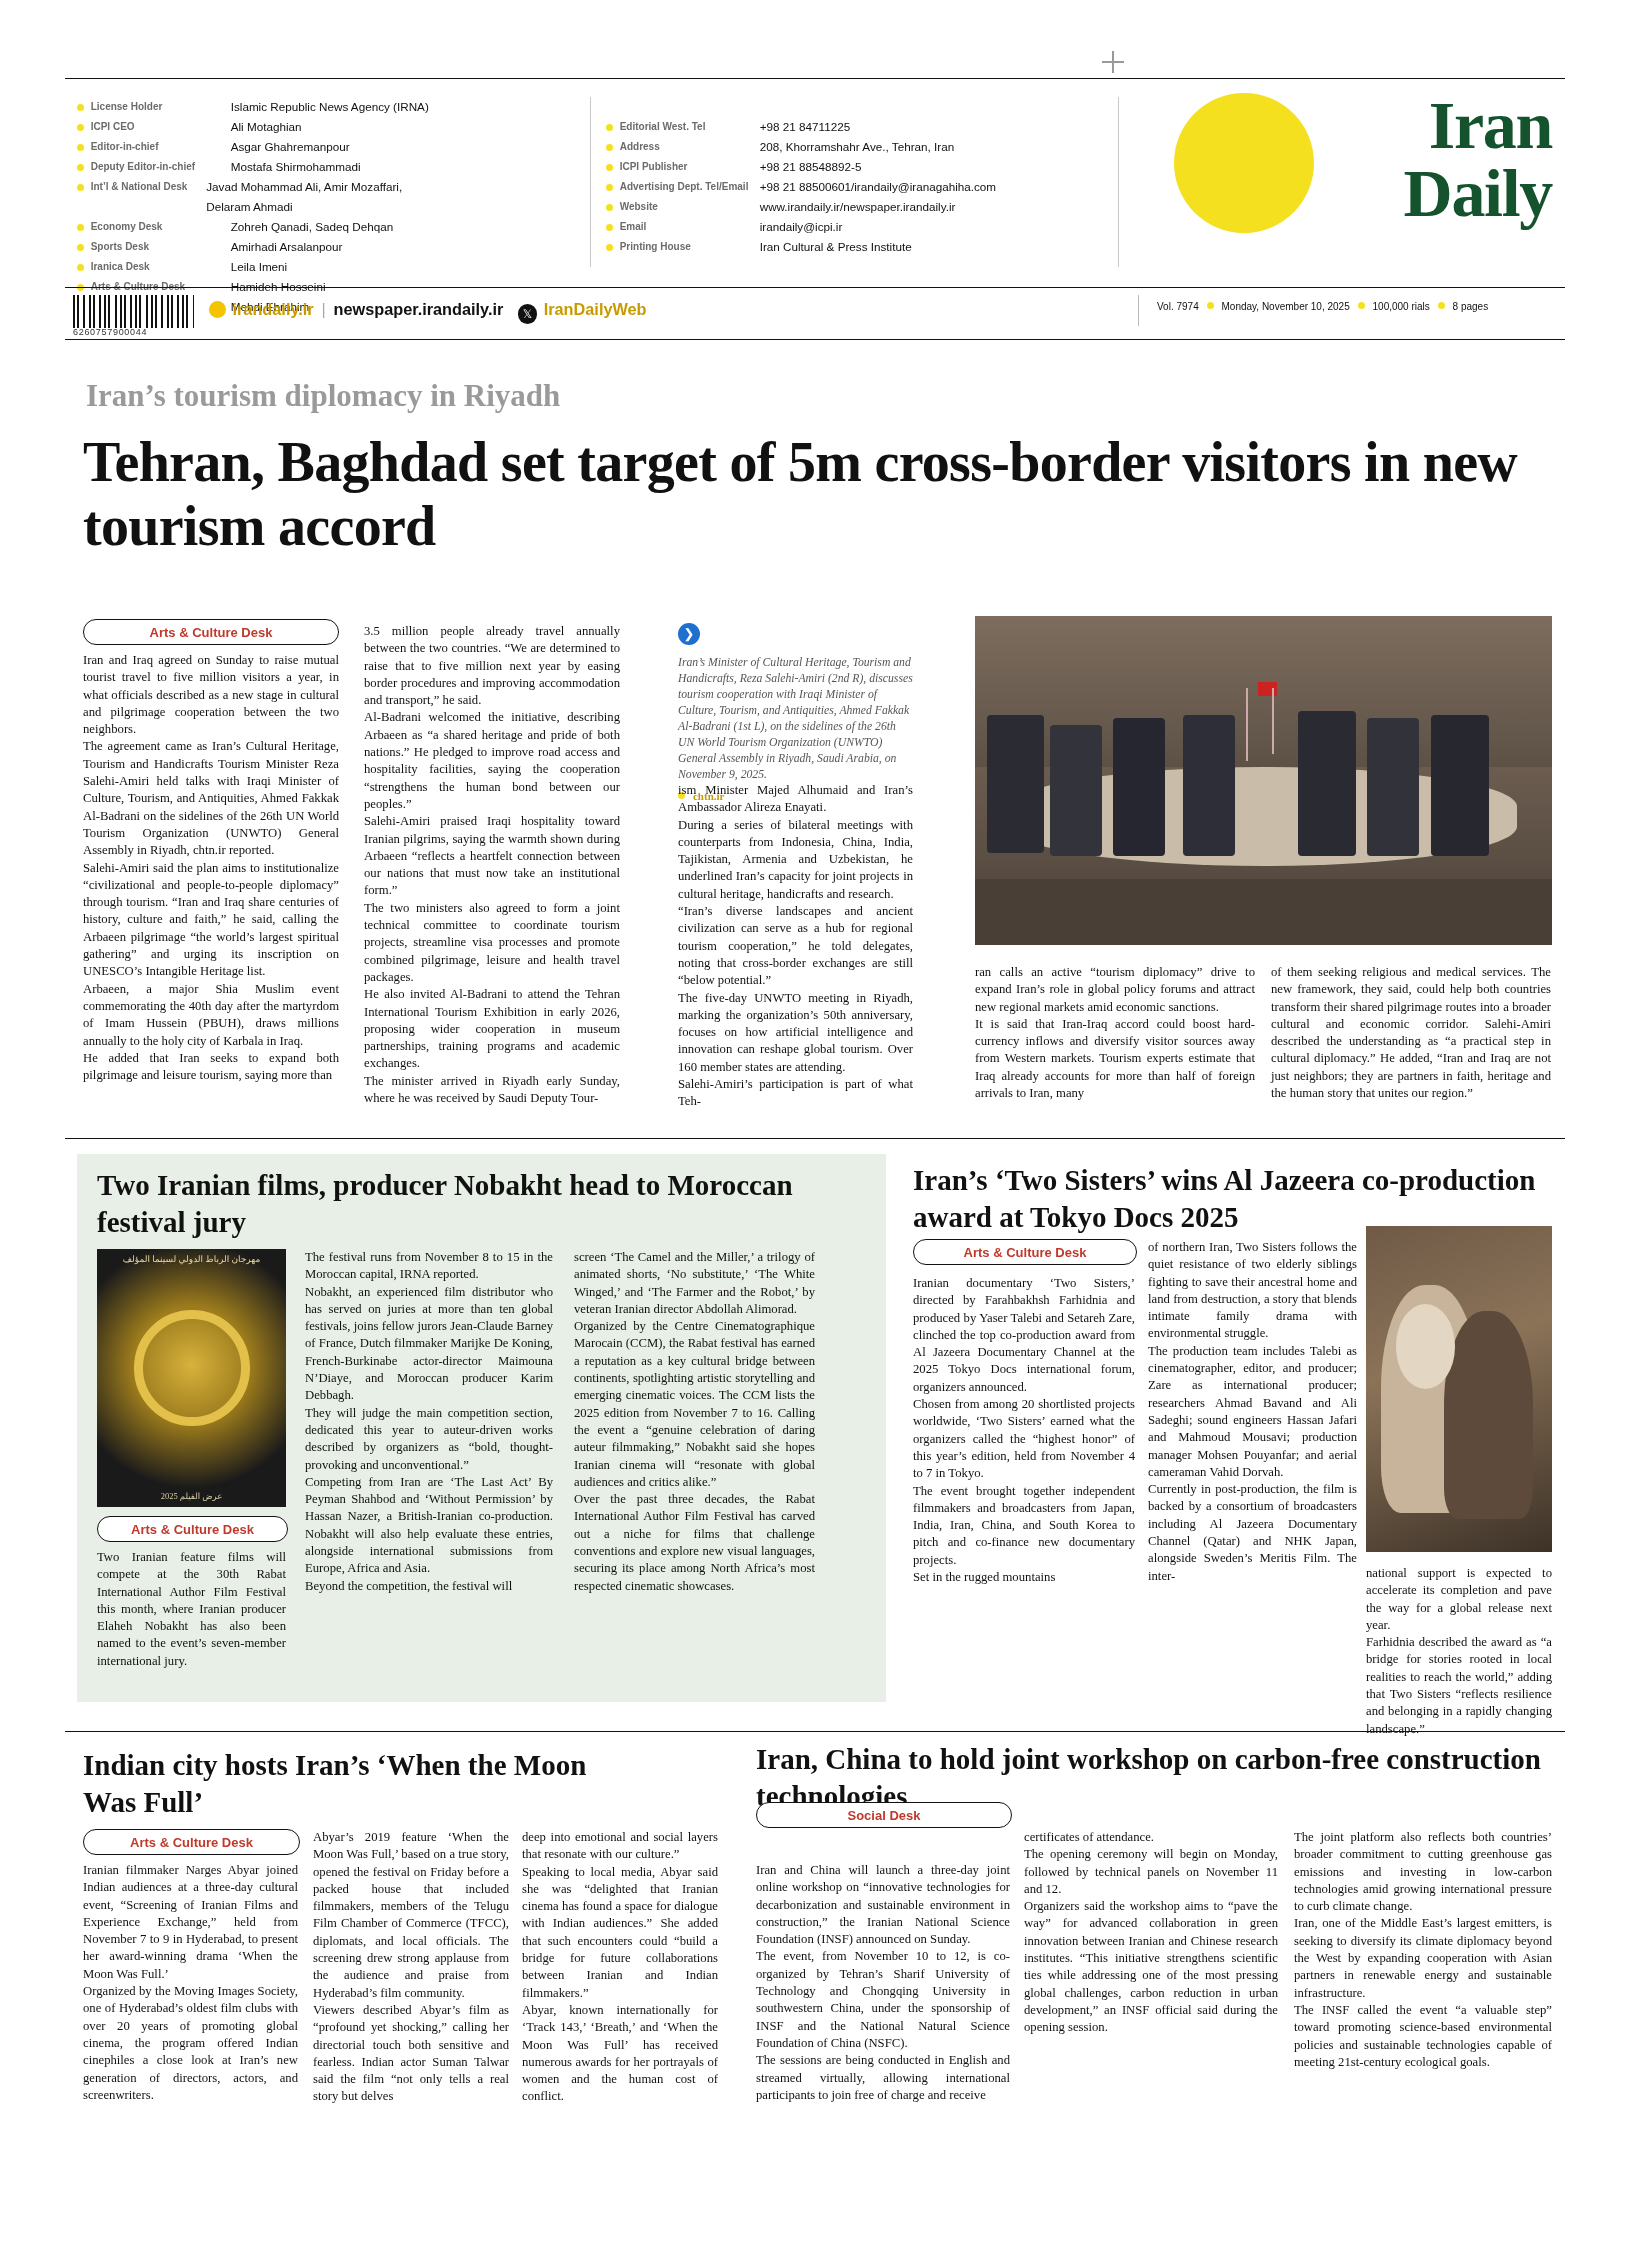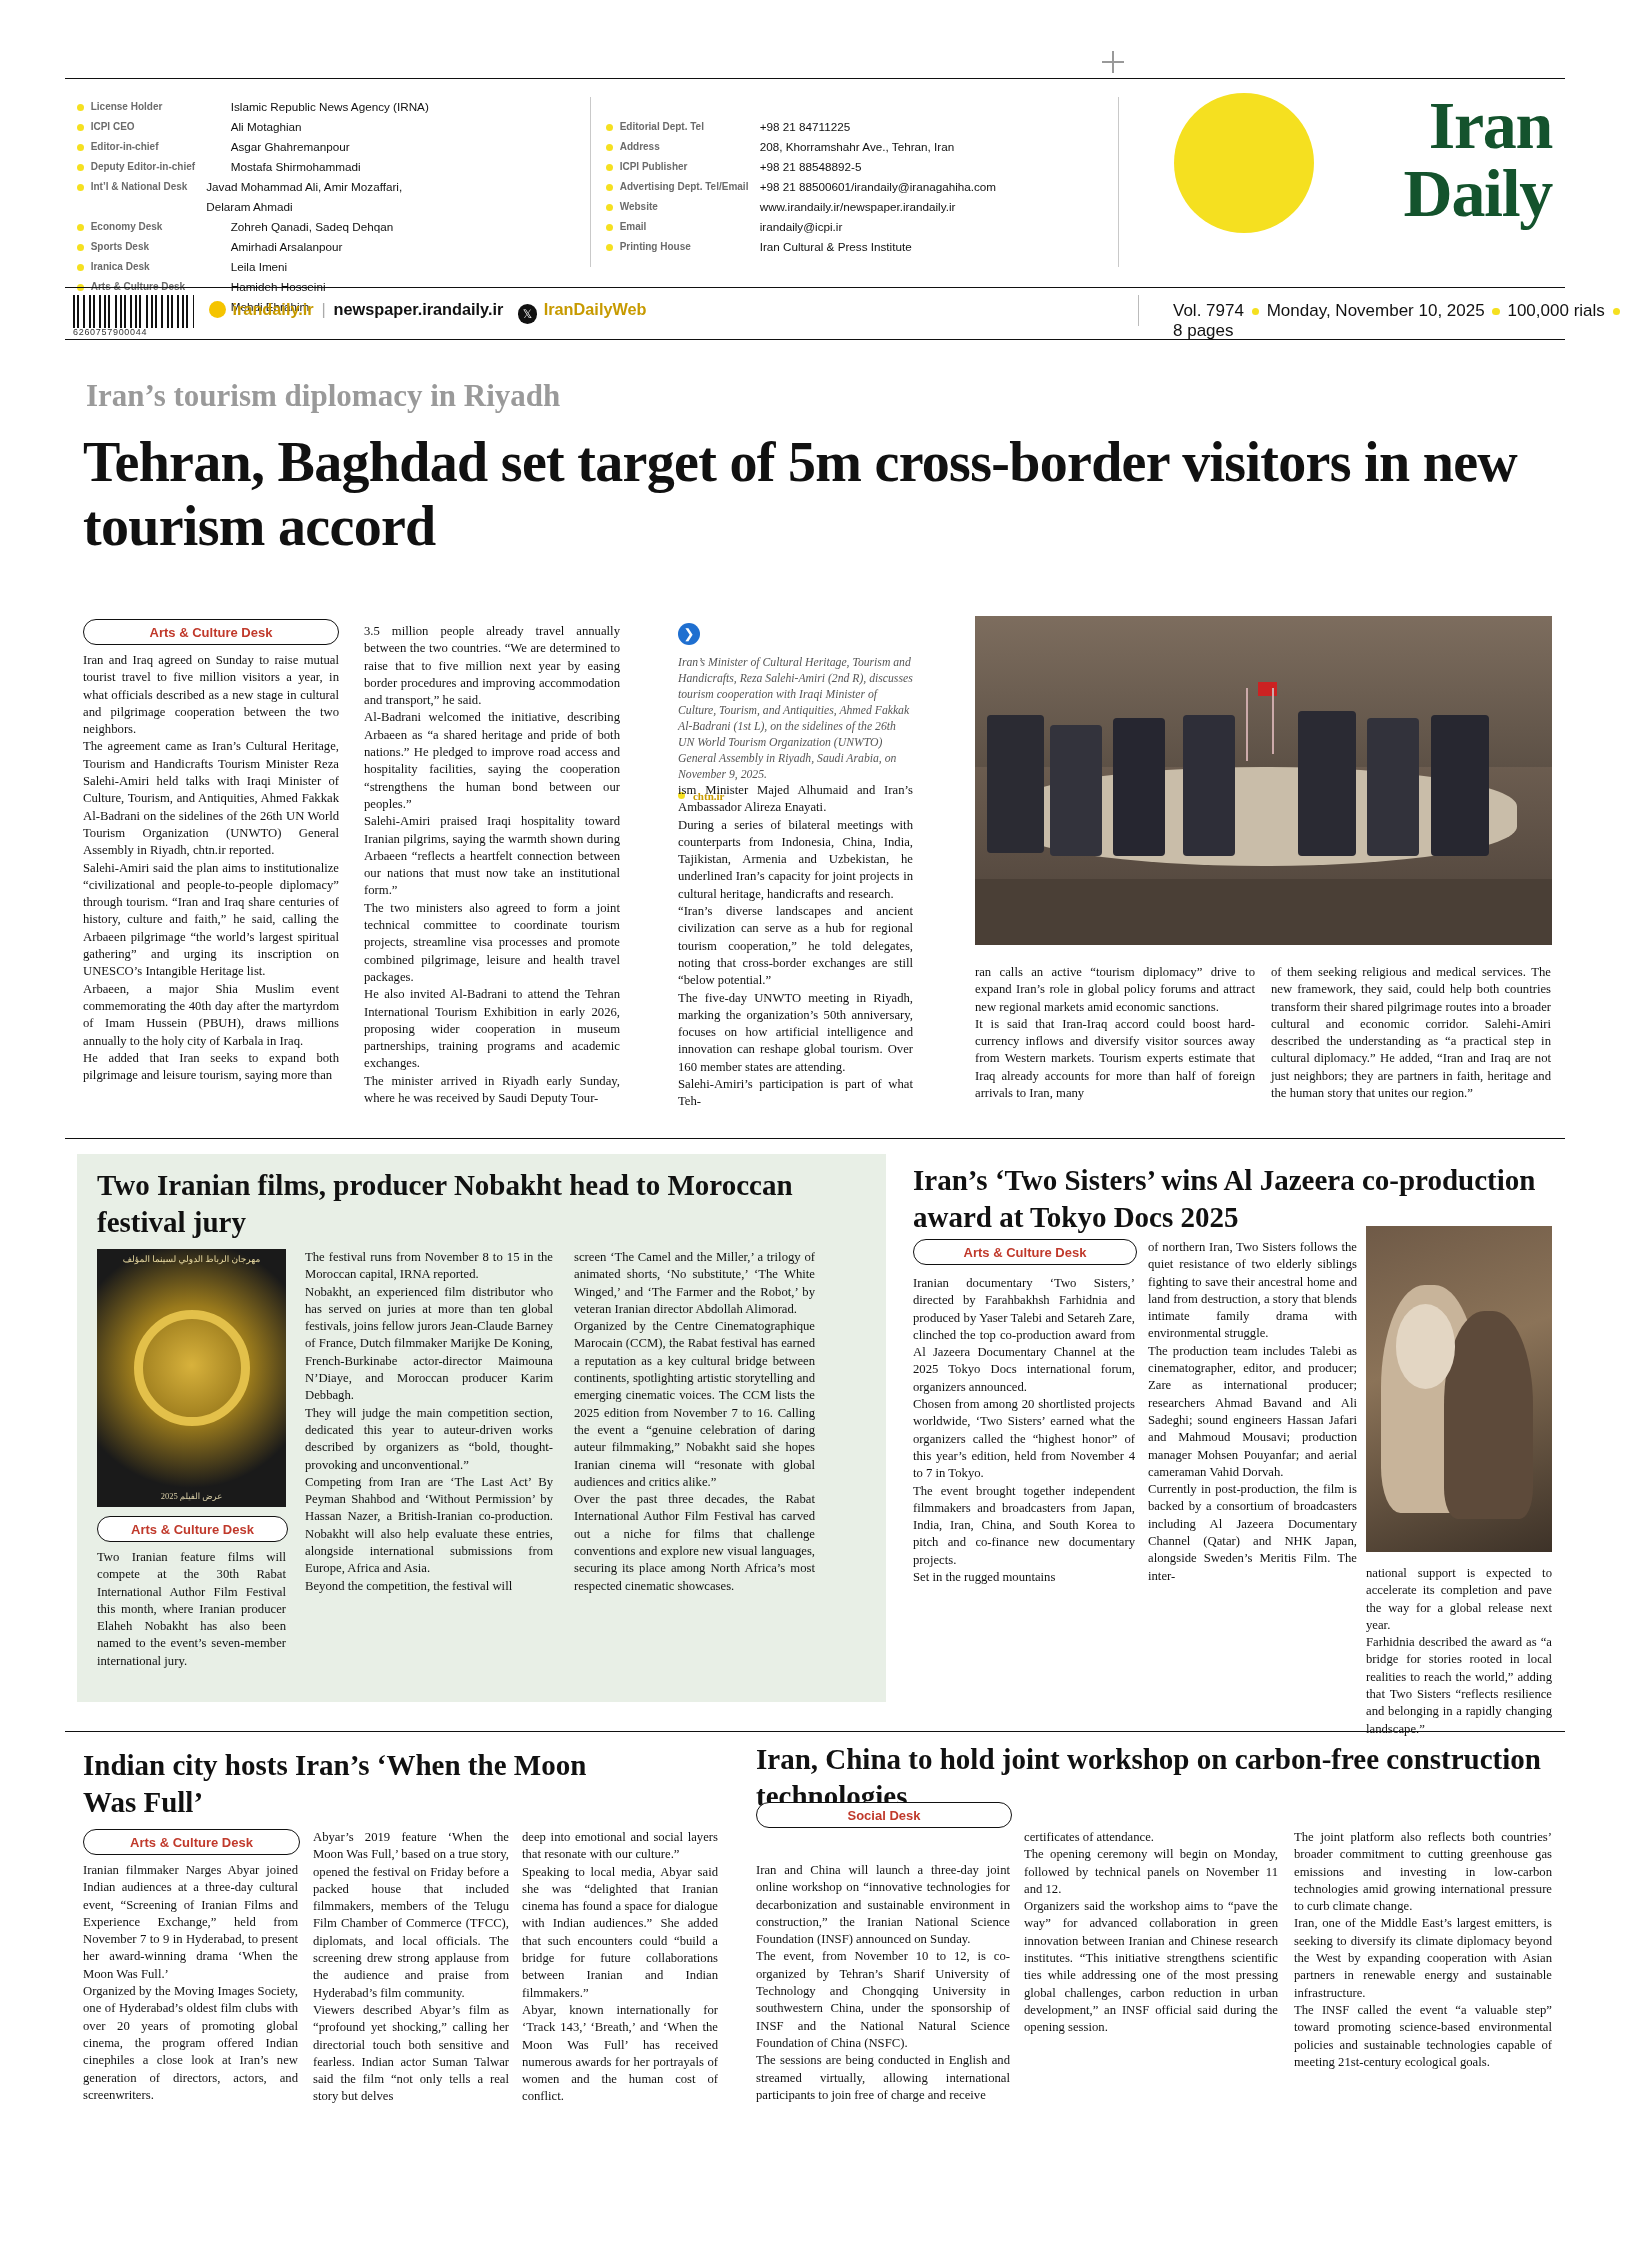--- a/index.html
+++ b/index.html
@@ -30,21 +30,21 @@
   .barcode{position:absolute;left:73px;top:295px;width:121px;height:33px;
     background:repeating-linear-gradient(90deg,#111 0 2px,#fff 2px 3.9px,#111 3.9px 5.9px,#fff 5.9px 10.4px,#111 10.4px 12.4px,#fff 12.4px 15.6px);}
   .barnum{position:absolute;left:73px;top:327px;font-size:9px;font-family:"Liberation Sans",sans-serif;color:#333;letter-spacing:0.7px;}
   .links{position:absolute;left:209px;top:300px;font-family:"Liberation Sans",sans-serif;font-size:16.3px;}
   .links span.sep{color:#aaa;margin:0 7.8px;}
   .glob{display:inline-block;width:17px;height:17px;border-radius:50%;background:#f5c400;vertical-align:-2.6px;margin-right:6.5px;}
   .lnk{color:#c79a00;font-weight:bold;}
   .lnk2{color:#111;font-weight:bold;}
   .xbox{display:inline-block;width:19.6px;height:19.6px;border-radius:50%;background:#111;color:#fff;font-size:11.7px;text-align:center;line-height:19.6px;vertical-align:-3.3px;margin:0 6.5px 0 14.3px;font-family:"Liberation Sans",sans-serif;}
   .voldiv{position:absolute;left:1138px;top:295px;width:1.3px;height:31px;background:#bbb;}
-  .volinfo{position:absolute;left:1157px;top:301px;font-family:"Liberation Sans",sans-serif;font-size:17px;color:#111;margin-left:16px;}
+  .volinfo{position:absolute;left:1157px;top:301px;font-family:"Liberation Sans",sans-serif;font-size:10px;color:#111;}
   .ydot{display:inline-block;width:7.2px;height:7.2px;border-radius:50%;background:#f5e020;margin:0 7.8px;vertical-align:1.3px;}
   .rule2{position:absolute;left:65px;top:339px;width:1500px;height:1.3px;background:#111;}
 
   .kicker{position:absolute;left:86px;top:378px;font-size:31px;color:#9a9a9a;font-weight:bold;font-family:"Liberation Serif",serif;}
   .headline{position:absolute;left:83px;top:430px;width:1467px;font-size:56px;line-height:64px;font-weight:bold;font-family:"Liberation Serif",serif;letter-spacing:-0.7px;}
 
   .deskbadge{border:1px solid #111;border-radius:17px;padding:4.6px 0;text-align:center;color:#c0392b;font-weight:bold;font-family:"Liberation Sans",sans-serif;font-size:13px;background:#fff;}
 
   .col{position:absolute;font-size:12.7px;line-height:17.3px;text-align:justify;font-family:"Liberation Serif",serif;}
   .col p{margin:0;}
@@ -119,21 +119,21 @@
         <span class="lab">Language Editor</span>
         <span class="val">Mehdi Ebrahim</span>
       </div>
   </div>
 
   <div class="vline"></div>
 
   <div class="colinfo" id="info2">
     <div class="row">
         <span class="dot"></span>
-        <span class="lab">Editorial Dept. Tel</span>
+        <span class="lab">Editorial West. Tel</span>
         <span class="val">+98 21 84711225</span>
       </div>
     <div class="row">
         <span class="dot"></span>
         <span class="lab">Address</span>
         <span class="val">208, Khorramshahr Ave., Tehran, Iran</span>
       </div>
     <div class="row">
         <span class="dot"></span>
         <span class="lab">ICPI Publisher</span>

